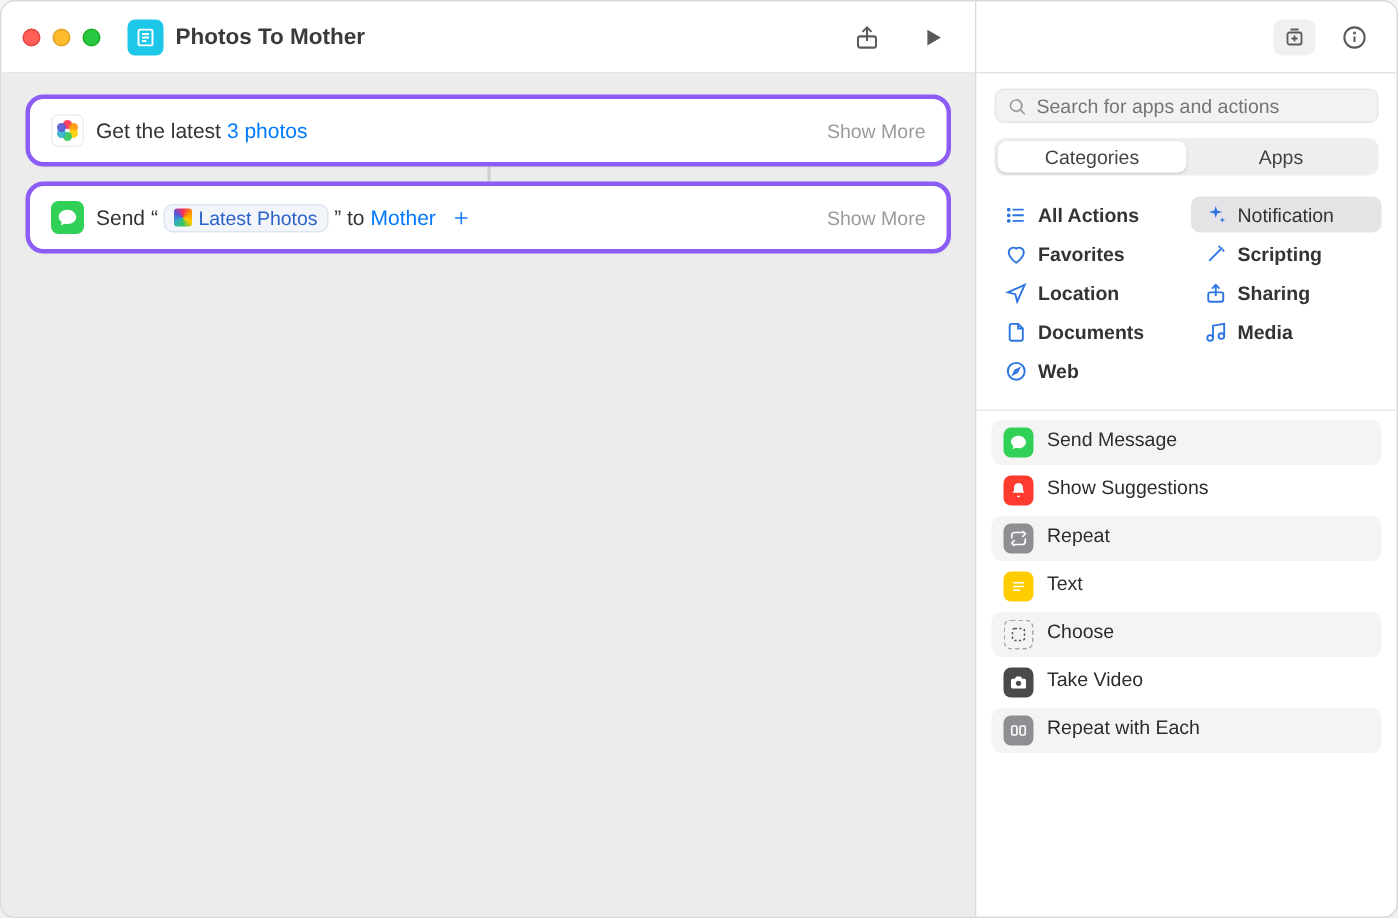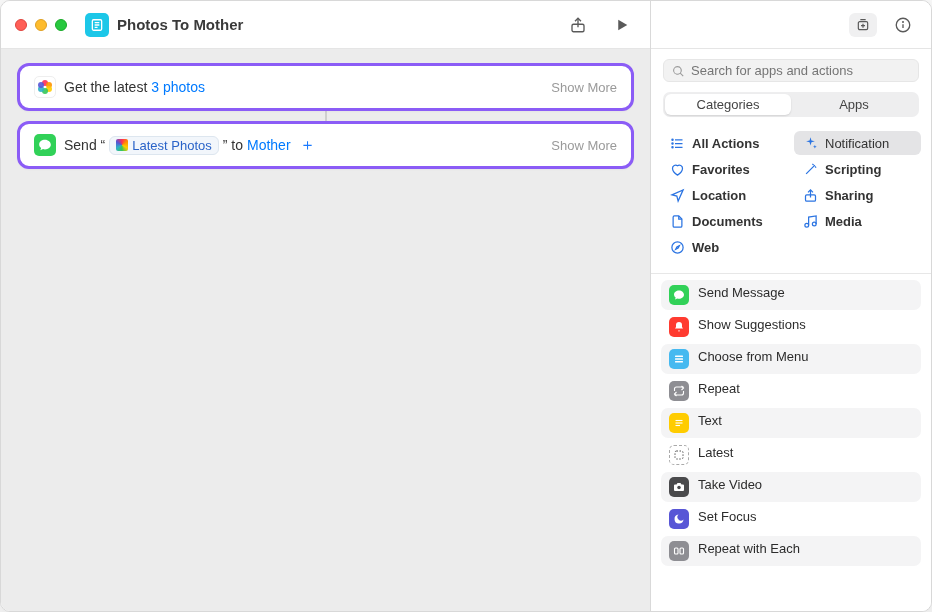--- a/index.html
+++ b/index.html
@@ -309,30 +309,20 @@
         </div>
         <div class="sugg-item">
           <span class="sugg-ico" style="background:#ff3b30;">
             <svg viewBox="0 0 24 24" fill="#fff">
               <path d="M12 2a6 6 0 0 0-6 6v4l-2 3h16l-2-3V8a6 6 0 0 0-6-6zM10 19a2 2 0 0 0 4 0z"></path>
             </svg>
           </span>
           <span>Show Suggestions</span>
         </div>
         <div class="sugg-item">
-          <span class="sugg-ico" style="background:#46b9f0;">
-            <svg viewBox="0 0 24 24" fill="#fff">
-              <rect x="4" y="5" width="16" height="3" rx="1"></rect>
-              <rect x="4" y="10.5" width="16" height="3" rx="1"></rect>
-              <rect x="4" y="16" width="16" height="3" rx="1"></rect>
-            </svg>
-          </span>
-          <span>Choose from Menu</span>
-        </div>
-        <div class="sugg-item">
           <span class="sugg-ico" style="background:#8e8e93;">
             <svg viewBox="0 0 24 24" fill="none" stroke="#fff" stroke-width="2.2">
               <path d="M17 2l4 4-4 4"></path>
               <path d="M3 12V8a4 4 0 0 1 4-4h14"></path>
               <path d="M7 22l-4-4 4-4"></path>
               <path d="M21 12v4a4 4 0 0 1-4 4H3"></path>
             </svg>
           </span>
           <span>Repeat</span>
         </div>
@@ -345,40 +335,32 @@
             </svg>
           </span>
           <span>Text</span>
         </div>
         <div class="sugg-item">
           <span class="sugg-ico" style="background:transparent;border:1px dashed #aaa;">
             <svg viewBox="0 0 24 24" fill="none" stroke="#555" stroke-width="2" stroke-dasharray="3 3">
               <rect x="4" y="4" width="16" height="16" rx="3"></rect>
             </svg>
           </span>
-          <span>Latest</span>
+          <span>Choose</span>
         </div>
         <div class="sugg-item">
           <span class="sugg-ico" style="background:#4a4a4c;">
             <svg viewBox="0 0 24 24" fill="#fff">
               <path d="M4 7h3l2-3h6l2 3h3a2 2 0 0 1 2 2v9a2 2 0 0 1-2 2H4a2 2 0 0 1-2-2V9a2 2 0 0 1 2-2z"></path>
               <circle cx="12" cy="13" r="3.5" fill="#4a4a4c"></circle>
             </svg>
           </span>
           <span>Take Video</span>
         </div>
         <div class="sugg-item">
-          <span class="sugg-ico" style="background:#5856d6;">
-            <svg viewBox="0 0 24 24" fill="#fff">
-              <path d="M21 13A9 9 0 1 1 11 3a7 7 0 0 0 10 10z"></path>
-            </svg>
-          </span>
-          <span>Set Focus</span>
-        </div>
-        <div class="sugg-item">
           <span class="sugg-ico" style="background:#8e8e93;">
             <svg viewBox="0 0 24 24" fill="none" stroke="#fff" stroke-width="2.2">
               <rect x="3" y="6" width="7" height="12" rx="2"></rect>
               <rect x="14" y="6" width="7" height="12" rx="2"></rect>
             </svg>
           </span>
           <span>Repeat with Each</span>
         </div>
       </div>
   </div>

